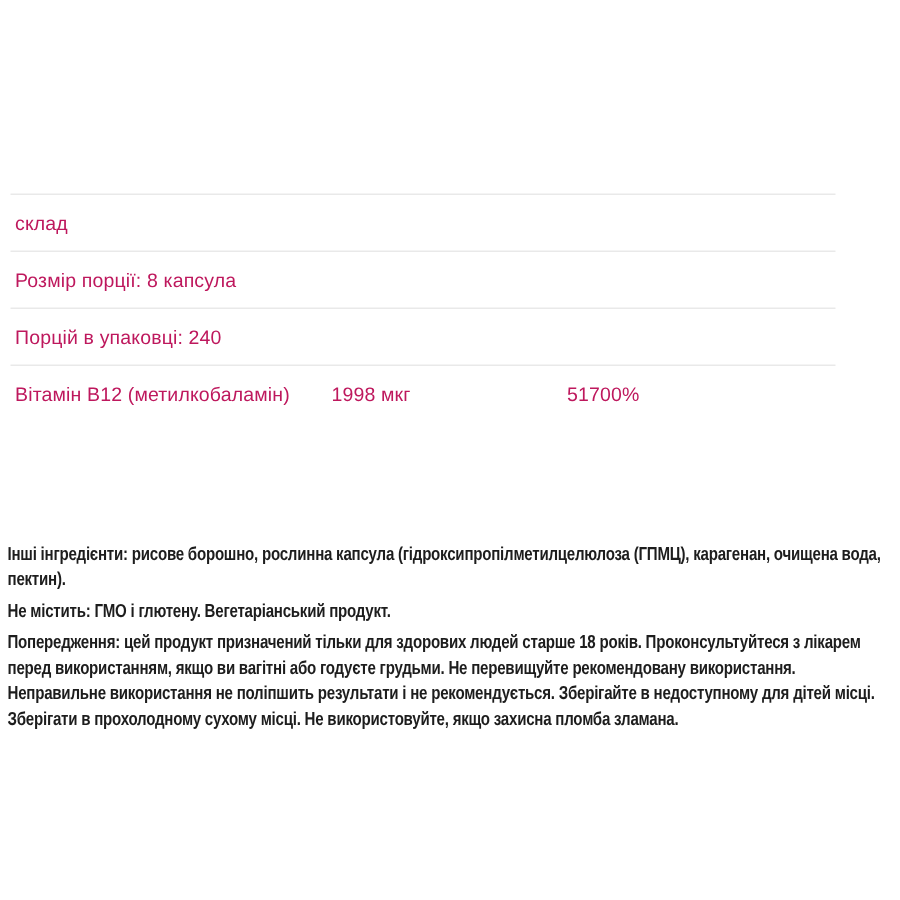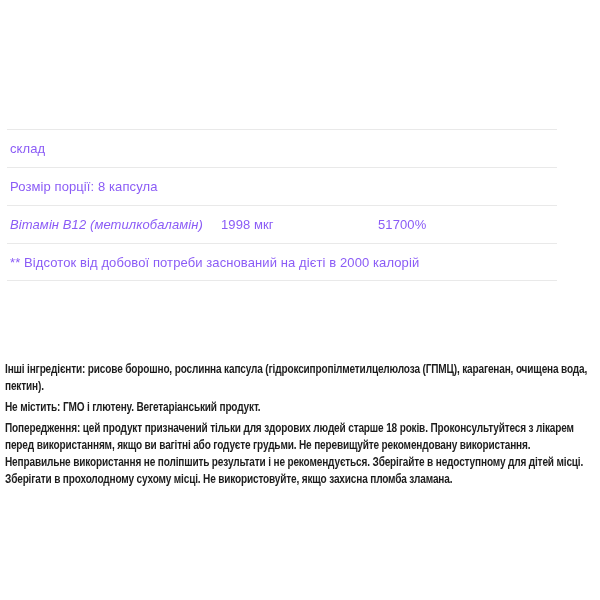--- a/index.html
+++ b/index.html
@@ -15,32 +15,32 @@
     height: 600px;
     background: #ffffff;
     overflow: hidden;
   }
   
   .facts {
     position: absolute;
     left: 7px;
     top: 129px;
     width: 550px;
-    color: #8b5cf6;
+    color: #be185d;
     font-size: 13px;
     letter-spacing: 0.1px;
   }
   .frow {
     display: flex;
     align-items: center;
     height: 38px;
     border-top: 1px solid #e9e9e9;
   }
   .frow.last { border-bottom: 1px solid #e9e9e9; }
-  .c1 { width: 214px; padding-left: 3px; font-style: italic; }
+  .c1 { width: 214px; padding-left: 3px; }
   .c2 { width: 157px; }
   .c3 { flex: 1; }
   .full { flex: 1; padding-left: 3px; }
   
   .details {
     position: absolute;
     left: 5px;
     top: 361px;
     width: 735px;
     transform: scaleX(0.805);
@@ -61,31 +61,31 @@
   <section class="facts">
 
     <div class="frow">
       <div class="full">склад</div>
     </div>
 
     <div class="frow">
       <div class="full">Розмір порції: 8 капсула</div>
     </div>
 
+    <div class="frow">
+      <div class="full">Порцій в упаковці: 240</div>
+    </div>
 
 
     <div class="frow">
       <div class="c1">Вітамін B12 (метилкобаламін)</div>
       <div class="c2">1998 мкг</div>
       <div class="c3">51700%</div>
     </div>
 
-    <div class="frow last">
-      <div class="full">** Відсоток від добової потреби заснований на дієті в 2000 калорій</div>
-    </div>
 
   </section>
 
   <section class="details">
     <p>Інші інгредієнти: рисове борошно, рослинна капсула (гідроксипропілметилцелюлоза (ГПМЦ), карагенан, очищена вода, пектин).</p>
     <p>Не містить: ГМО і глютену. Вегетаріанський продукт.</p>
     <p>Попередження: цей продукт призначений тільки для здорових людей старше 18 років. Проконсультуйтеся з лікарем перед використанням, якщо ви вагітні або годуєте грудьми. Не перевищуйте рекомендовану використання. Неправильне використання не поліпшить результати і не рекомендується. Зберігайте в недоступному для дітей місці. Зберігати в прохолодному сухому місці. Не використовуйте, якщо захисна пломба зламана.</p>
   </section>
 
 </div>

